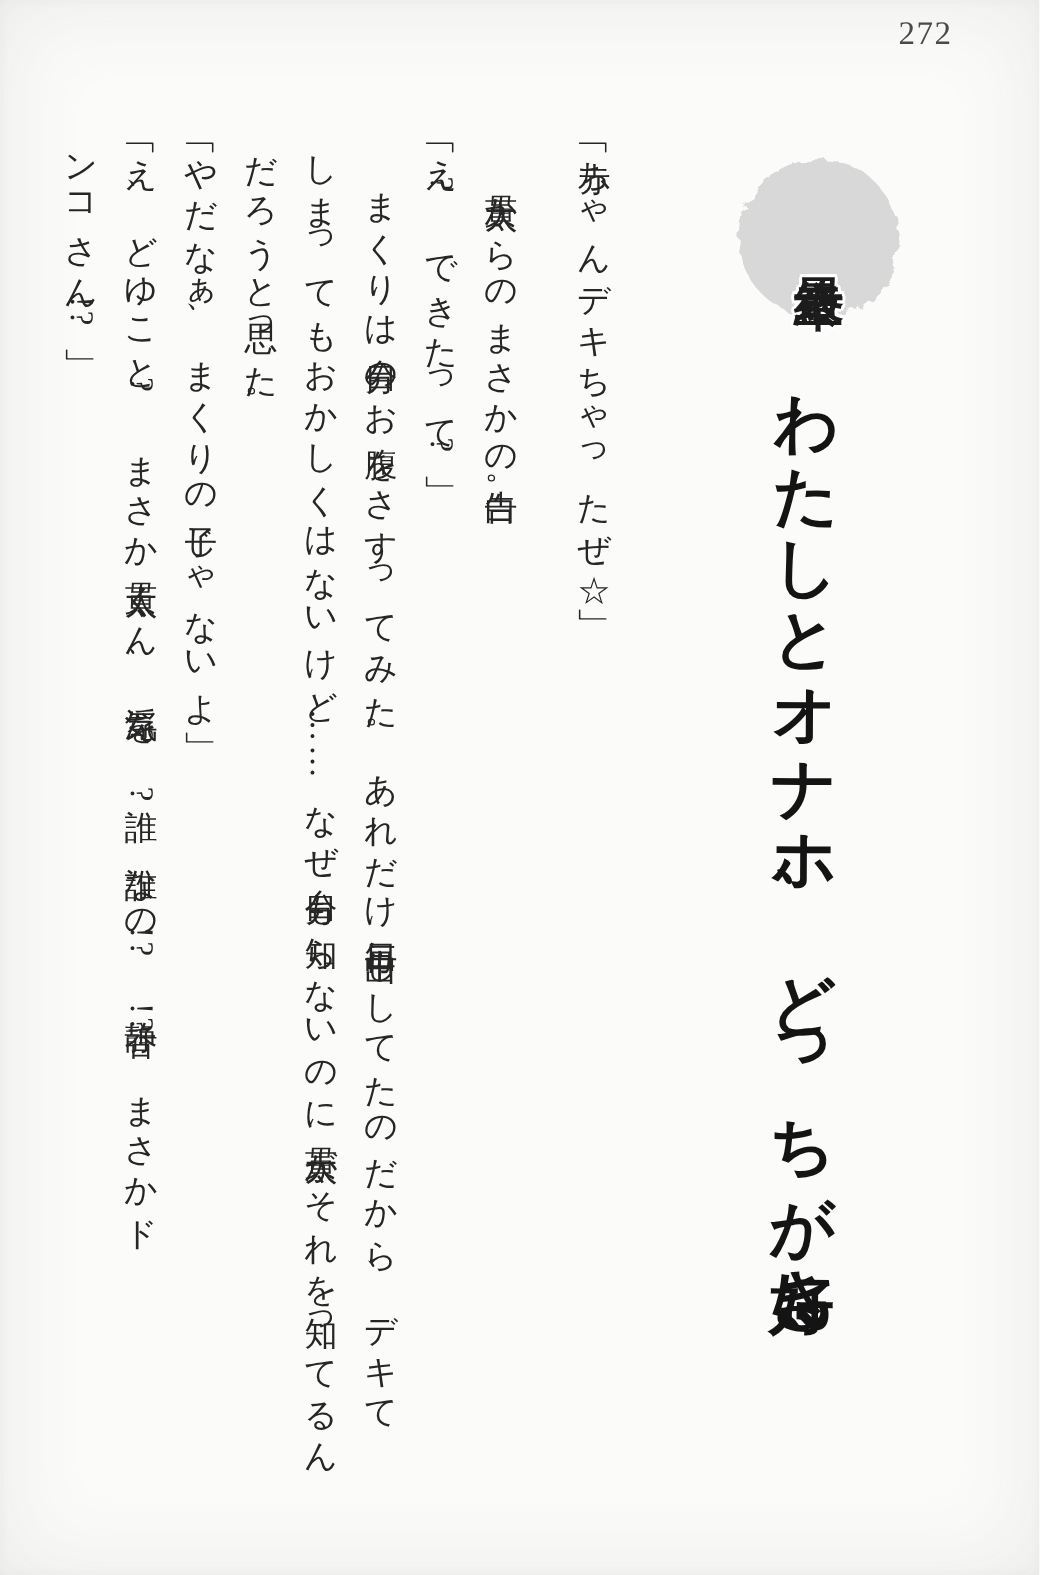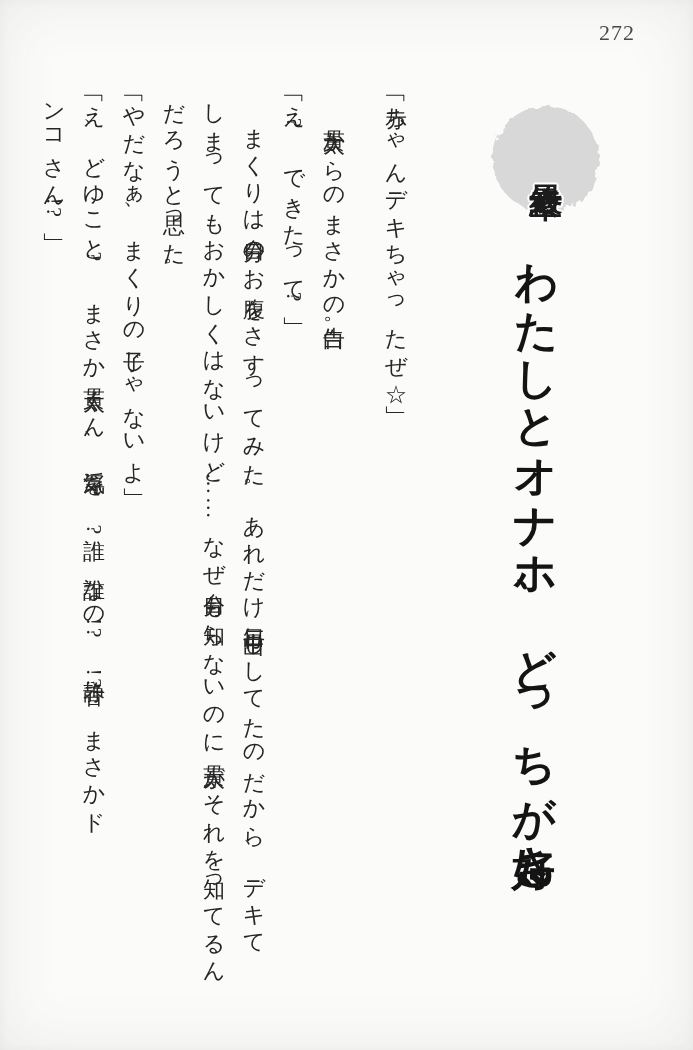--- a/index.html
+++ b/index.html
@@ -20,21 +20,21 @@
   .page::after {
     content: "";
     position: absolute;
     inset: 0;
     pointer-events: none;
     box-shadow: inset 0 0 60px rgba(90,90,90,0.10), inset 0 0 8px rgba(120,120,120,0.06);
   }
 
   .page-number {
     position: absolute;
-    top: 20px;
+    top: 9px;
     left: 599px;
     font-size: 22px;
     letter-spacing: 1px;
     color: #4a4a4a;
   }
 
   
   .chapter-badge {
     position: absolute;
     left: 487px;

